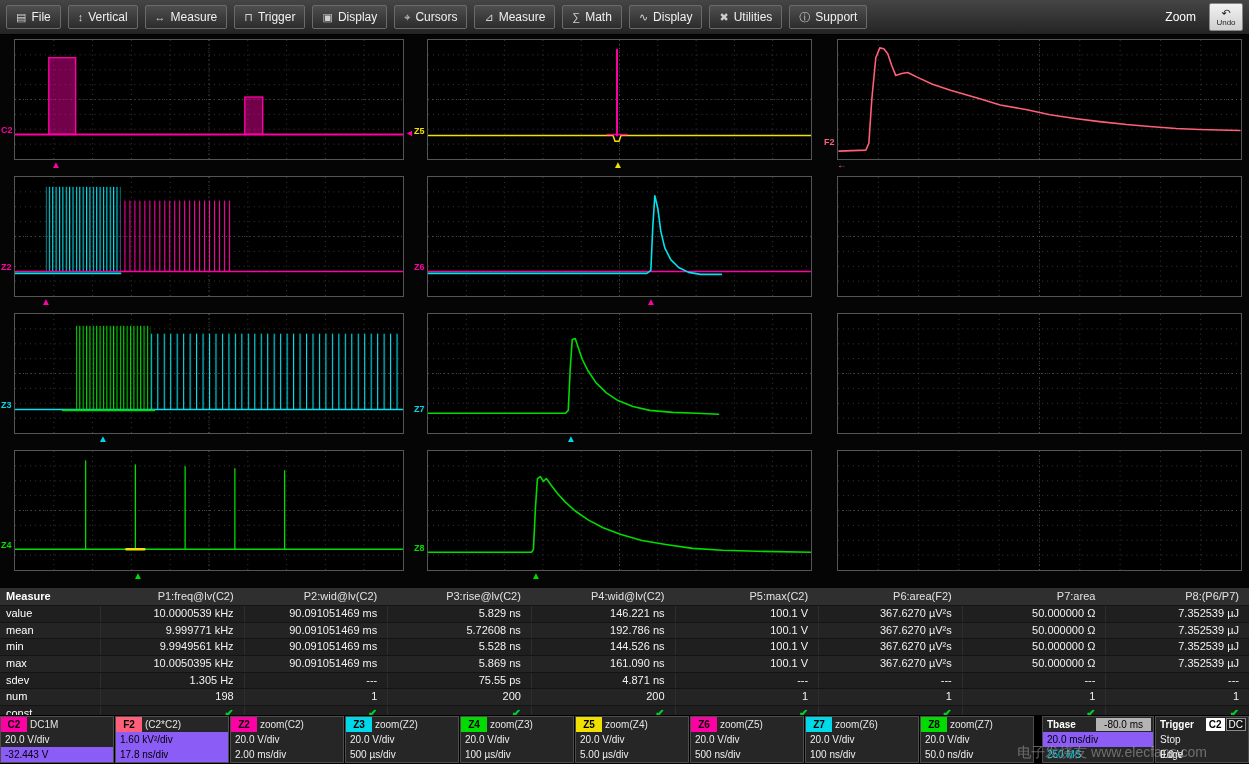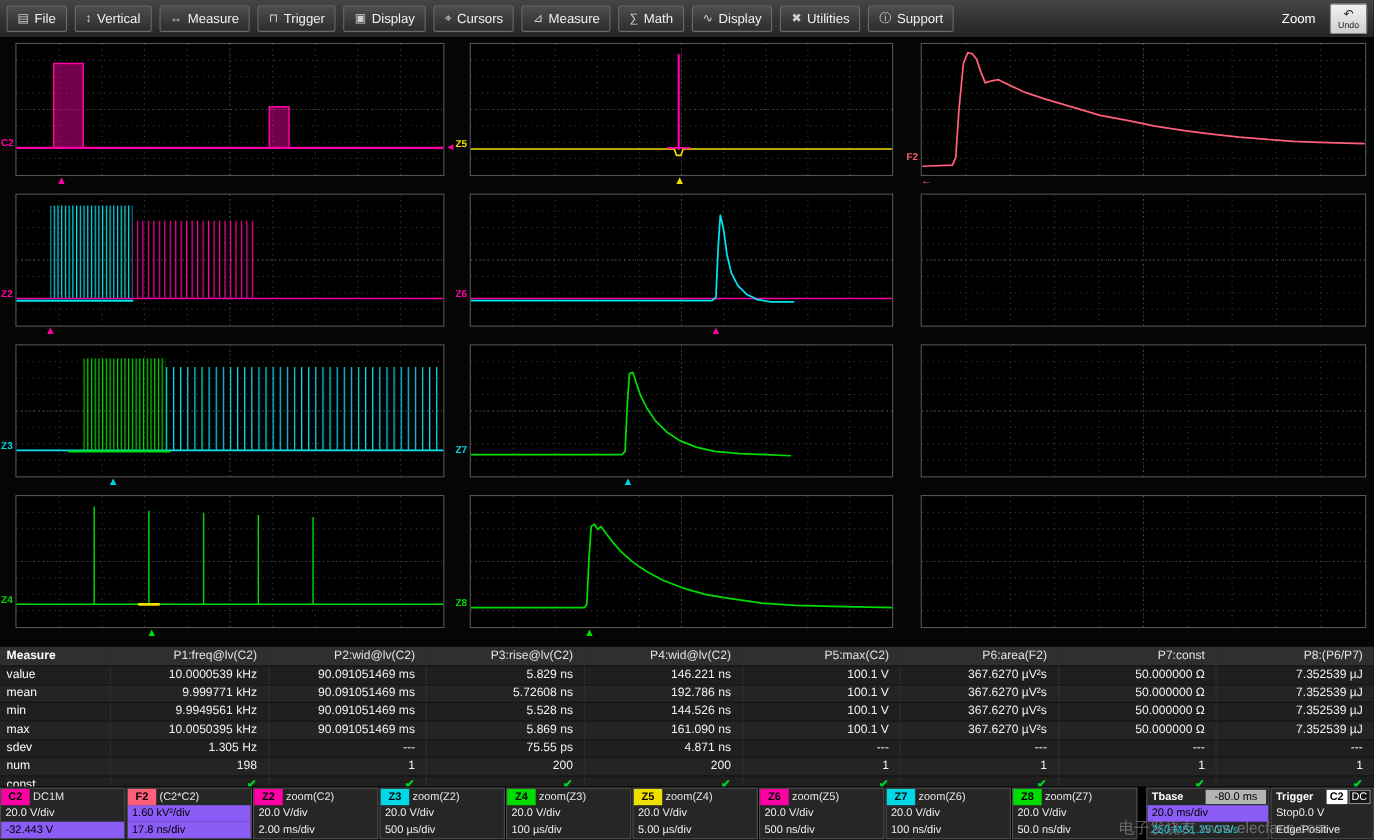--- a/index.html
+++ b/index.html
@@ -58,21 +58,21 @@
   .desc-top{display:flex;align-items:center;height:15px;}
   .tab{min-width:20px;padding:0 3px;height:15px;line-height:15px;text-align:center;
        font-weight:bold;font-size:10px;color:#000;flex:none;}
   .sub{color:#e6e6e6;margin-left:3px;white-space:nowrap;}
   .dline{height:15px;line-height:15px;padding:0 4px;color:#eee;white-space:nowrap;}
   .dline.hl{background:#8b5cf6;color:#000;}
   .bold-head{font-weight:bold;color:#fff;padding-left:4px;}
   .tb-chip{margin-left:auto;margin-right:2px;background:#b4b4b4;color:#000;padding:0 8px;
            height:13px;line-height:13px;}
   .cyantxt{color:#00c8dc;}
-  .flexline{display:flex;}
+  .flexline{display:flex;justify-content:space-between;flex-direction:column;}
   .chipwrap{margin-left:auto;margin-right:2px;display:flex;gap:1px;}
   .chip-src{background:#fff;color:#000;font-weight:bold;padding:0 3px;height:13px;line-height:13px;}
   .chip-coup{background:#161616;color:#fff;border:1px solid #8a8a8a;padding:0 2px;height:11px;line-height:11px;}
 
   #watermark{position:absolute;right:42px;bottom:2px;color:#aaa;opacity:.55;font-size:14px;
              pointer-events:none;z-index:40;white-space:nowrap;}
 </style>
 </head>
 <body>
 
@@ -277,21 +277,21 @@
 
   <div id="measure">
     <div class="mrow mhead">
       <div class="mlabel title">Measure</div>
       <div class="mc head">P1:freq@lv(C2)</div>
       <div class="mc head">P2:wid@lv(C2)</div>
       <div class="mc head">P3:rise@lv(C2)</div>
       <div class="mc head">P4:wid@lv(C2)</div>
       <div class="mc head">P5:max(C2)</div>
       <div class="mc head">P6:area(F2)</div>
-      <div class="mc head">P7:const</div>
+      <div class="mc head">P7:area</div>
       <div class="mc head">P8:(P6/P7)</div>
     </div>
     <div class="mrow">
       <div class="mlabel">value</div>
       <div class="mc">10.0000539 kHz</div>
       <div class="mc">90.091051469 ms</div>
       <div class="mc">5.829 ns</div>
       <div class="mc">146.221 ns</div>
       <div class="mc">100.1 V</div>
       <div class="mc">367.6270 µV²s</div>

